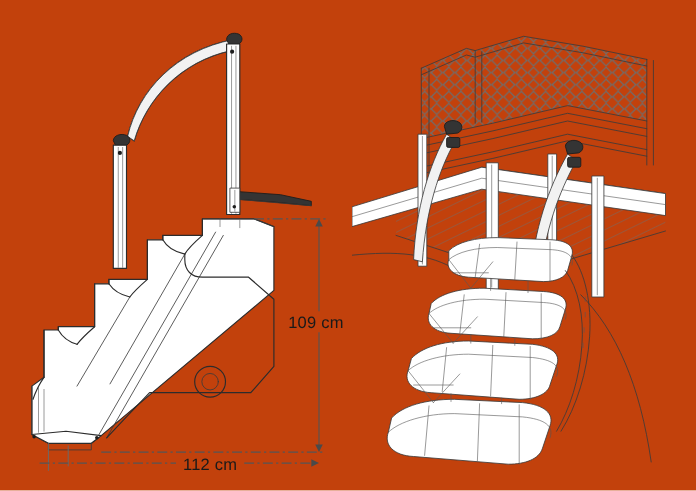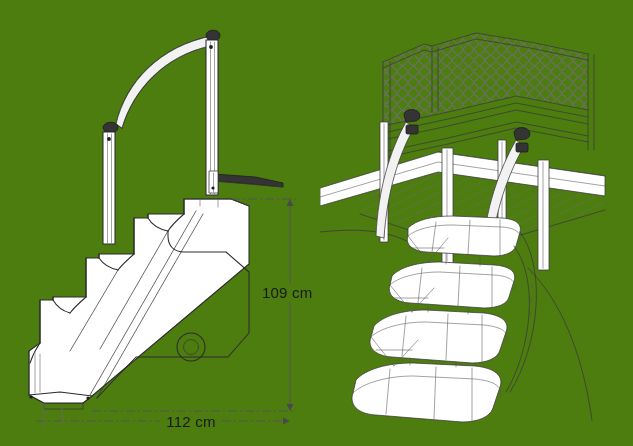--- a/index.html
+++ b/index.html
@@ -12,21 +12,21 @@
     width: 633px;
     height: 446px;
     overflow: hidden;
     font-family: "Liberation Sans", sans-serif;
     position: relative;
   }
   #figure-root {
     position: relative;
     width: 633px;
     height: 446px;
-    background: #4d7c0f;
+    background: #c2410c;
   }
   .panel {
     position: absolute;
     top: 0;
   }
   #panel-left  { left: 0px;   width: 320px; height: 446px; }
   #panel-right { left: 320px; width: 313px; height: 446px; }
 
   .panel svg { display: block; }
 

